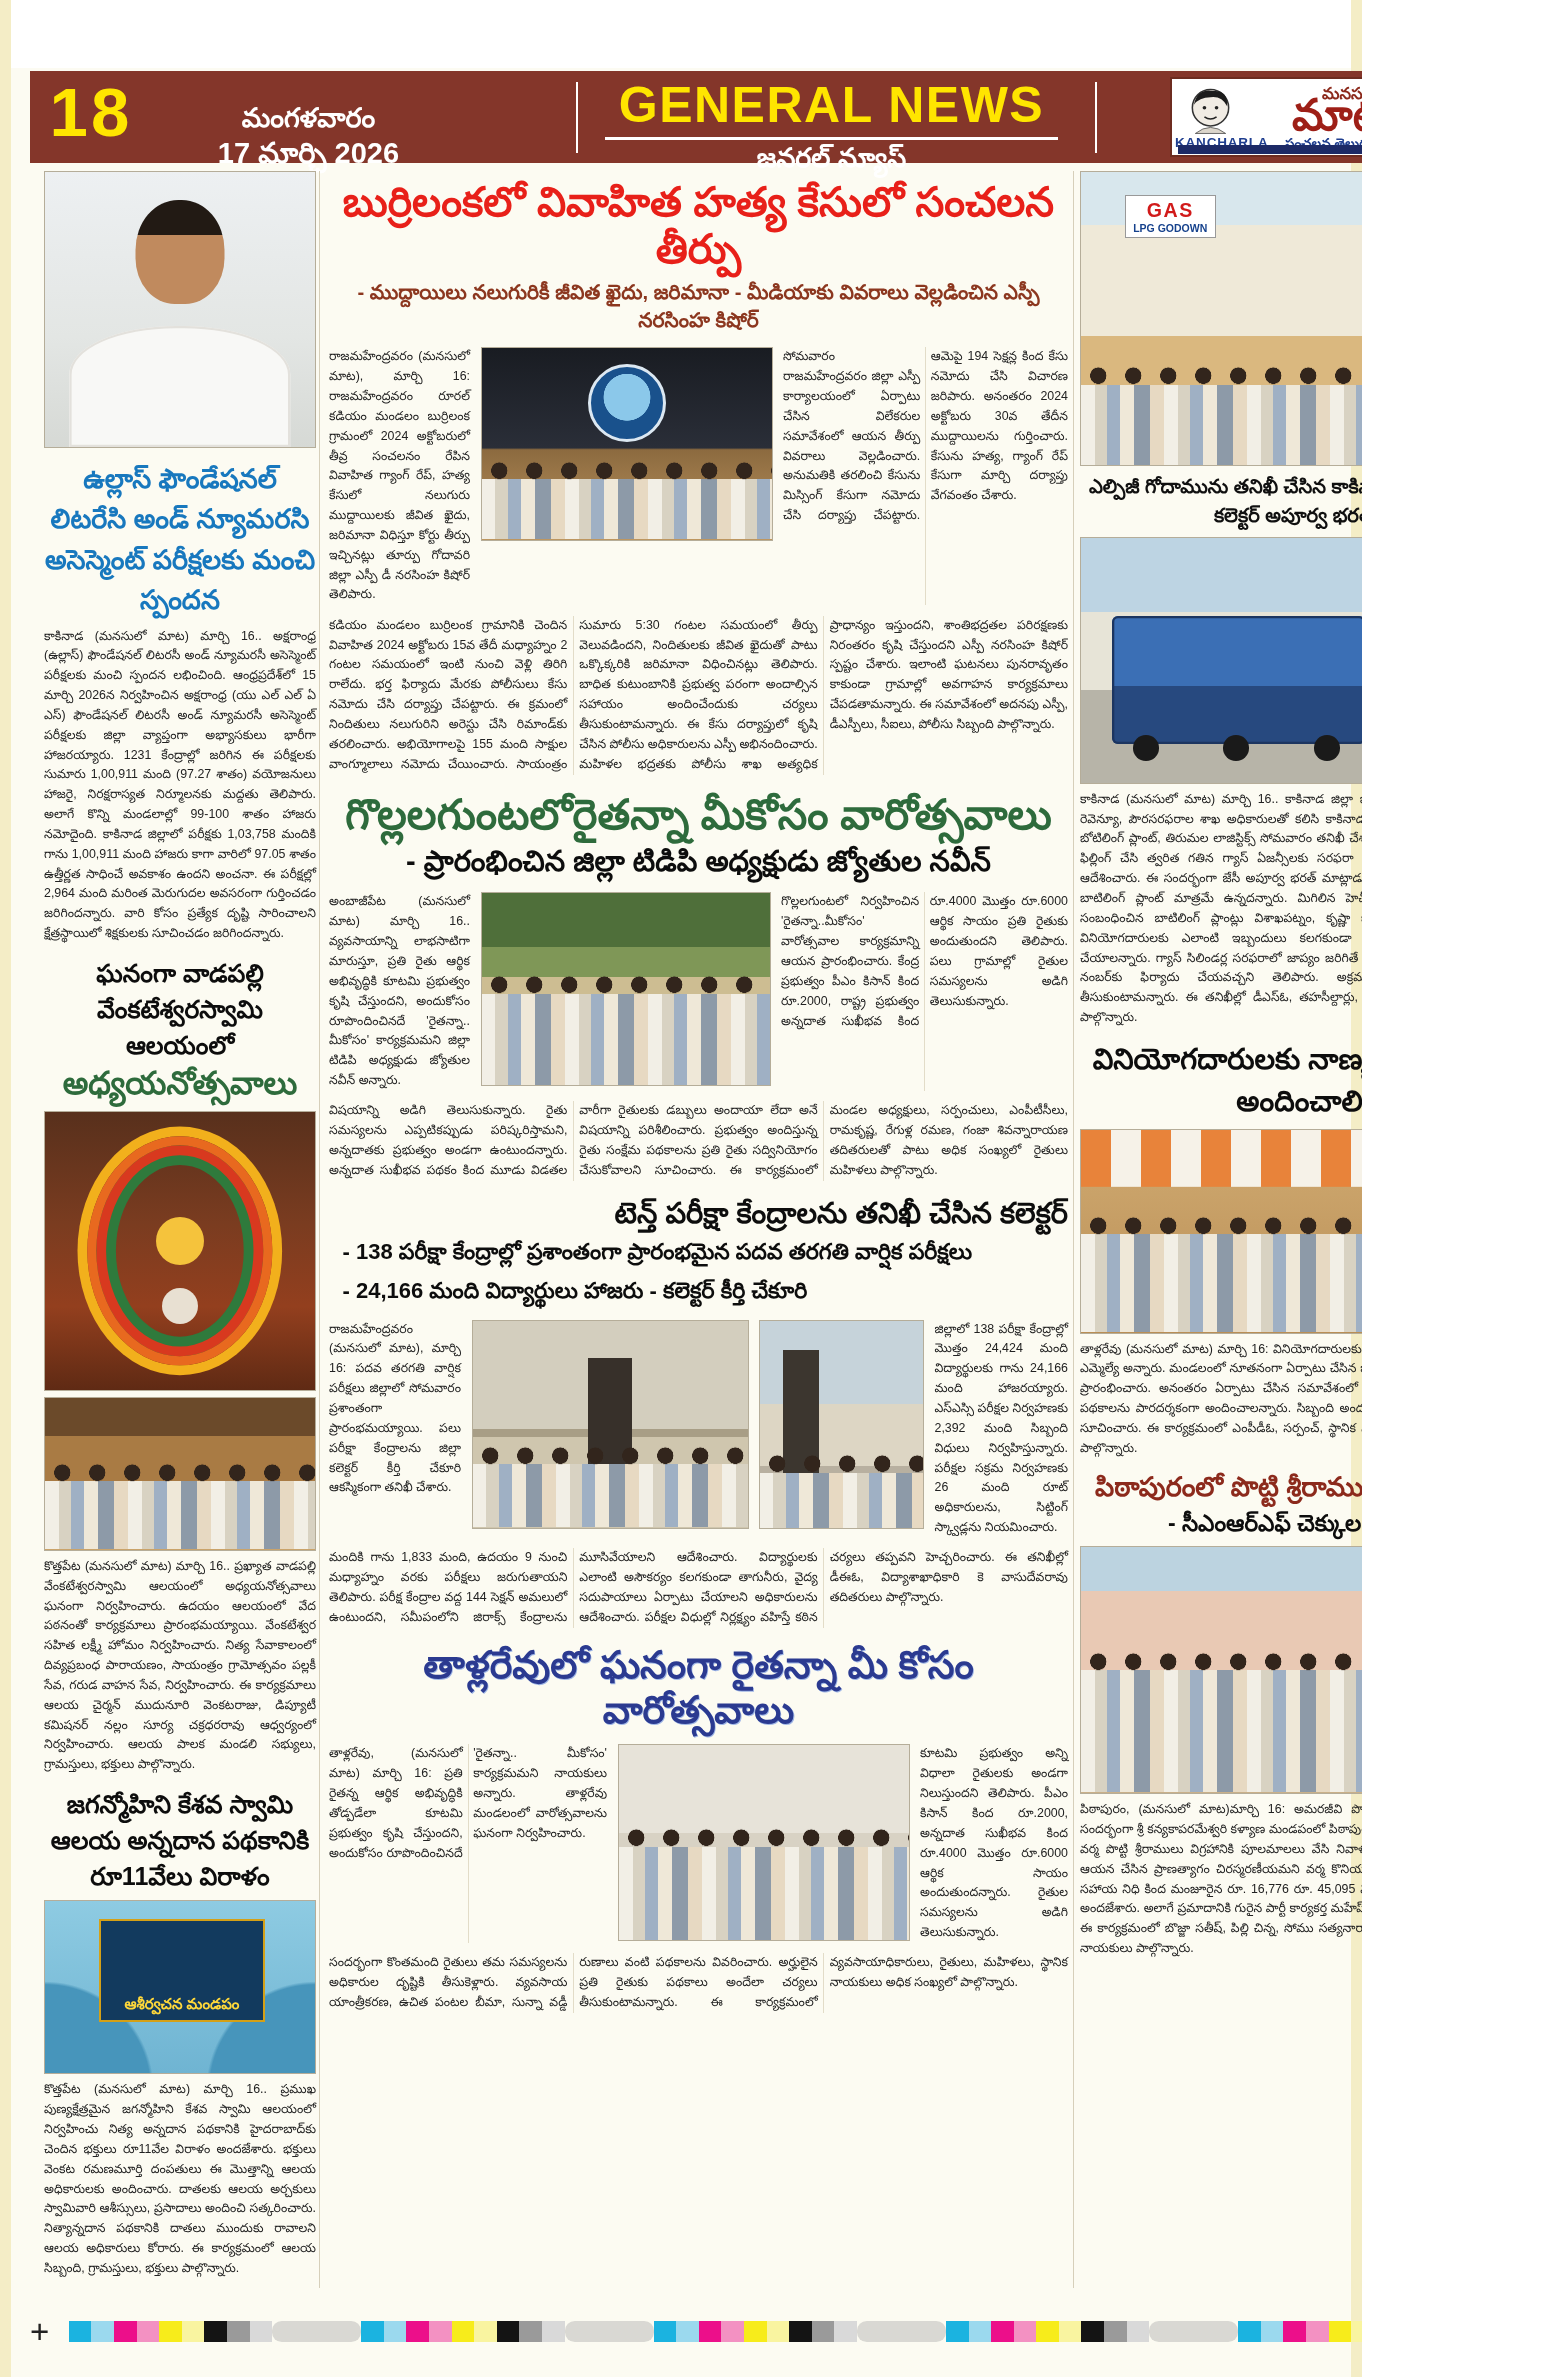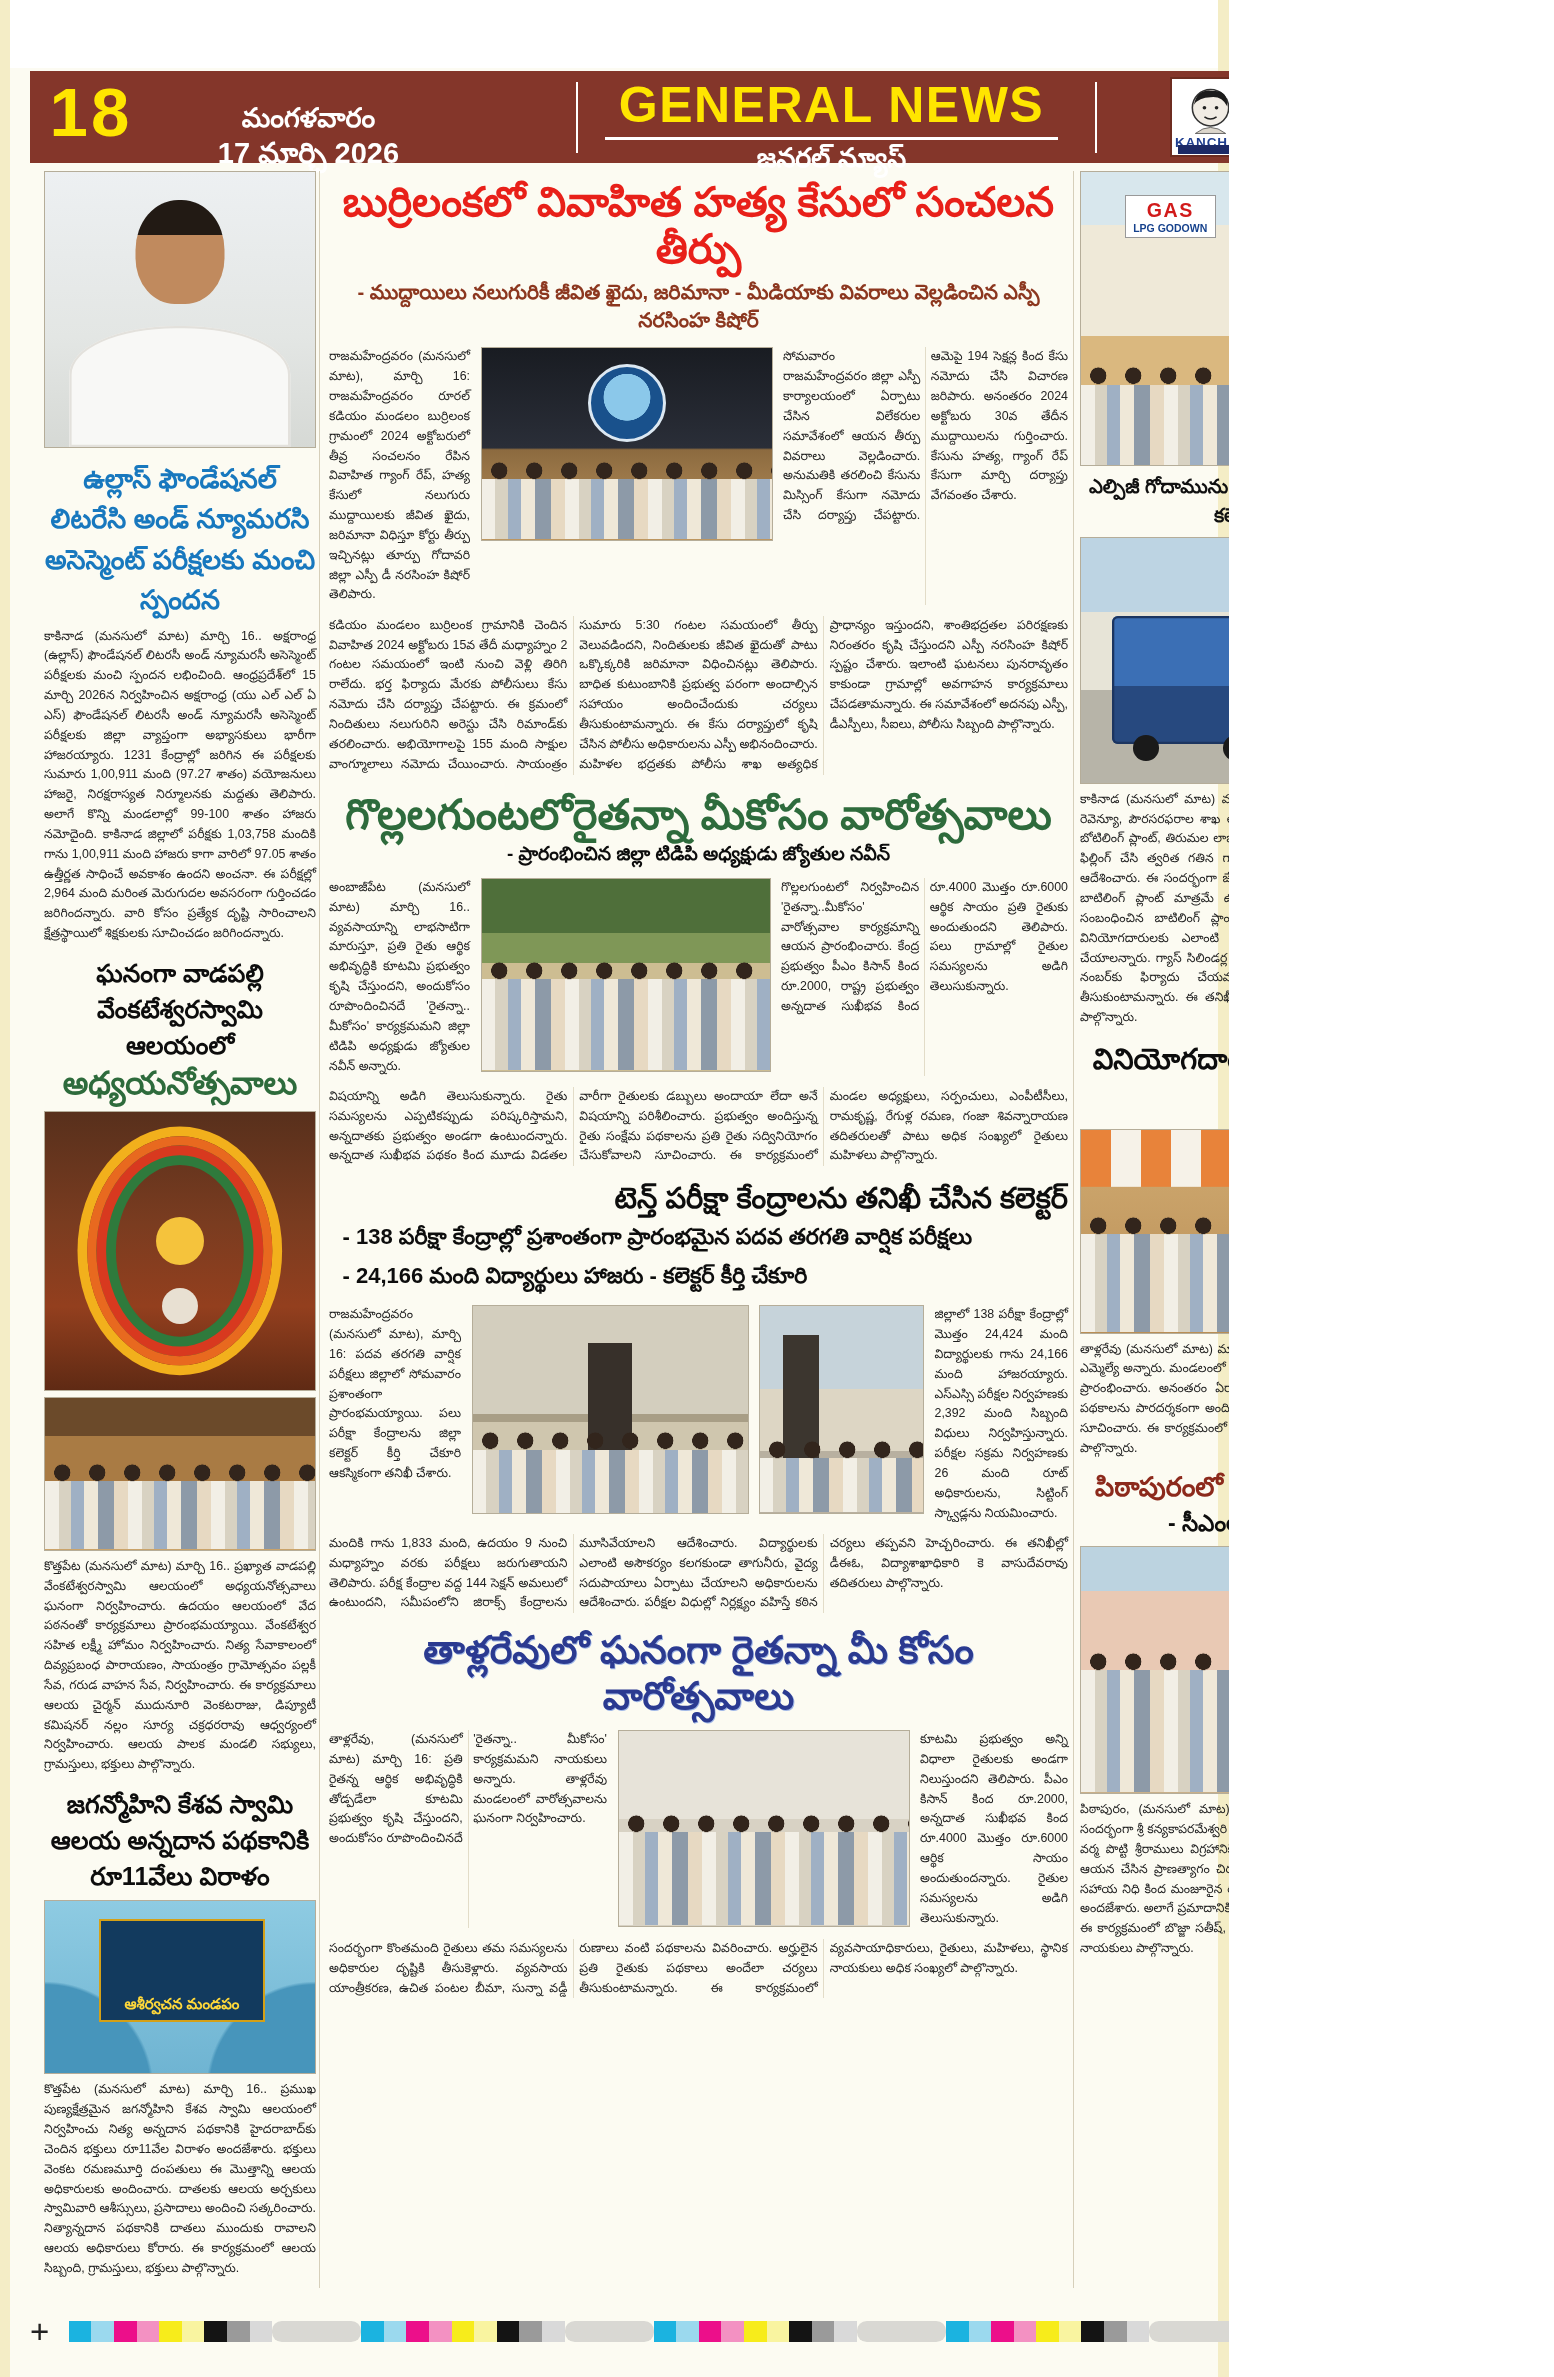--- a/index.html
+++ b/index.html
@@ -1,18 +1,18 @@
 <!DOCTYPE html>
 <html style="font-size:12px"><head>
 <meta charset="utf-8">
 <style>
   html,body{margin:0;padding:0;}
   body{font-family:"Liberation Sans", sans-serif; background:#ffffff;}
   .page{
-    position:relative; width:1229px; height:2377px; overflow:hidden;
+    position:relative; width:1362px; height:2377px; overflow:hidden;
     background:
       linear-gradient(90deg,#f4edc6 0 10.5px, rgba(0,0,0,0) 10.5px calc(100% - 10.5px), #f4edc6 calc(100% - 10.5px)),
       linear-gradient(180deg,#ffffff 0 68px, #fcfbf2 68px 100%);
   }
   
   .hdr{position:absolute; left:30px; top:71px; width:1495px; height:92px; background:#84362a;}
   .hdr .pgnum{position:absolute; left:19.6px; top:1.5px; font-size:69px; font-weight:800; color:#ffe500; letter-spacing:3px;}
   .hdr .daydate{position:absolute; left:158px; top:10.5px; width:241px; text-align:center; color:#ffffff; font-weight:700;margin-top:20px;}
   .hdr .daydate .d1{font-size:27px; line-height:1.25;}
   .hdr .daydate .d2{font-size:29px; line-height:1.25;}
@@ -176,21 +176,21 @@
       <div class="bt" style="flex:0 0 141px;">రాజమహేంద్రవరం (మనసులో మాట), మార్చి 16: రాజమహేంద్రవరం రూరల్ కడియం మండలం బుర్రిలంక గ్రామంలో 2024 అక్టోబరులో తీవ్ర సంచలనం రేపిన వివాహిత గ్యాంగ్ రేప్, హత్య కేసులో నలుగురు ముద్దాయిలకు జీవిత ఖైదు, జరిమానా విధిస్తూ కోర్టు తీర్పు ఇచ్చినట్లు తూర్పు గోదావరి జిల్లా ఎస్పీ డీ నరసింహ కిషోర్ తెలిపారు.</div>
       <div class="photo ph-press" style="flex:0 0 292px; height:194px;">
           <div class="ppl" style="height:42%;"></div>
         </div>
       <div class="bt cols2" style="flex:1;">సోమవారం రాజమహేంద్రవరం జిల్లా ఎస్పీ కార్యాలయంలో ఏర్పాటు చేసిన విలేకరుల సమావేశంలో ఆయన తీర్పు వివరాలు వెల్లడించారు. అనుమతికి తరలించి కేసును మిస్సింగ్ కేసుగా నమోదు చేసి దర్యాప్తు చేపట్టారు. ఆమెపై 194 సెక్షన్ల కింద కేసు నమోదు చేసి విచారణ జరిపారు. అనంతరం 2024 అక్టోబరు 30వ తేదీన ముద్దాయిలను గుర్తించారు. కేసును హత్య, గ్యాంగ్ రేప్ కేసుగా మార్చి దర్యాప్తు వేగవంతం చేశారు.</div>
     </div>
     <div class="bt cols3">కడియం మండలం బుర్రిలంక గ్రామానికి చెందిన వివాహిత 2024 అక్టోబరు 15వ తేదీ మధ్యాహ్నం 2 గంటల సమయంలో ఇంటి నుంచి వెళ్లి తిరిగి రాలేదు. భర్త ఫిర్యాదు మేరకు పోలీసులు కేసు నమోదు చేసి దర్యాప్తు చేపట్టారు. ఈ క్రమంలో నిందితులు నలుగురిని అరెస్టు చేసి రిమాండ్‌కు తరలించారు. అభియోగాలపై 155 మంది సాక్షుల వాంగ్మూలాలు నమోదు చేయించారు. సాయంత్రం సుమారు 5:30 గంటల సమయంలో తీర్పు వెలువడిందని, నిందితులకు జీవిత ఖైదుతో పాటు ఒక్కొక్కరికి జరిమానా విధించినట్లు తెలిపారు. బాధిత కుటుంబానికి ప్రభుత్వ పరంగా అందాల్సిన సహాయం అందించేందుకు చర్యలు తీసుకుంటామన్నారు. ఈ కేసు దర్యాప్తులో కృషి చేసిన పోలీసు అధికారులను ఎస్పీ అభినందించారు. మహిళల భద్రతకు పోలీసు శాఖ అత్యధిక ప్రాధాన్యం ఇస్తుందని, శాంతిభద్రతల పరిరక్షణకు నిరంతరం కృషి చేస్తుందని ఎస్పీ నరసింహ కిషోర్ స్పష్టం చేశారు. ఇలాంటి ఘటనలు పునరావృతం కాకుండా గ్రామాల్లో అవగాహన కార్యక్రమాలు చేపడతామన్నారు. ఈ సమావేశంలో అదనపు ఎస్పీ, డీఎస్పీలు, సీఐలు, పోలీసు సిబ్బంది పాల్గొన్నారు.</div>
 
     <div class="gap20"></div>
     <div class="hl-green">గొల్లలగుంటలోరైతన్నా మీకోసం వారోత్సవాలు</div>
-    <div class="hl-black-md" style="font-size:19px;">- ప్రారంభించిన జిల్లా టిడిపి అధ్యక్షుడు జ్యోతుల నవీన్</div>
+    <div class="hl-black-md" style="font-size:29px;">- ప్రారంభించిన జిల్లా టిడిపి అధ్యక్షుడు జ్యోతుల నవీన్</div>
     <div class="row">
       <div class="bt" style="flex:0 0 141px;">అంబాజీపేట (మనసులో మాట) మార్చి 16.. వ్యవసాయాన్ని లాభసాటిగా మారుస్తూ, ప్రతి రైతు ఆర్థిక అభివృద్ధికి కూటమి ప్రభుత్వం కృషి చేస్తుందని, అందుకోసం రూపొందించినదే 'రైతన్నా.. మీకోసం' కార్యక్రమమని జిల్లా టిడిపి అధ్యక్షుడు జ్యోతుల నవీన్ అన్నారు.</div>
       <div class="photo ph-farmers" style="flex:0 0 290px; height:194px;">
           <div class="ppl"></div>
         </div>
       <div class="bt cols2" style="flex:1;">గొల్లలగుంటలో నిర్వహించిన 'రైతన్నా..మీకోసం' వారోత్సవాల కార్యక్రమాన్ని ఆయన ప్రారంభించారు. కేంద్ర ప్రభుత్వం పీఎం కిసాన్ కింద రూ.2000, రాష్ట్ర ప్రభుత్వం అన్నదాత సుఖీభవ కింద రూ.4000 మొత్తం రూ.6000 ఆర్థిక సాయం ప్రతి రైతుకు అందుతుందని తెలిపారు. పలు గ్రామాల్లో రైతుల సమస్యలను అడిగి తెలుసుకున్నారు.</div>
     </div>
     <div class="bt cols3">విషయాన్ని అడిగి తెలుసుకున్నారు. రైతు సమస్యలను ఎప్పటికప్పుడు పరిష్కరిస్తామని, అన్నదాతకు ప్రభుత్వం అండగా ఉంటుందన్నారు. అన్నదాత సుఖీభవ పథకం కింద మూడు విడతల వారీగా రైతులకు డబ్బులు అందాయా లేదా అనే విషయాన్ని పరిశీలించారు. ప్రభుత్వం అందిస్తున్న రైతు సంక్షేమ పథకాలను ప్రతి రైతు సద్వినియోగం చేసుకోవాలని సూచించారు. ఈ కార్యక్రమంలో మండల అధ్యక్షులు, సర్పంచులు, ఎంపీటీసీలు, రామకృష్ణ, రేగుళ్ల రమణ, గంజా శివన్నారాయణ తదితరులతో పాటు అధిక సంఖ్యలో రైతులు మహిళలు పాల్గొన్నారు.</div>
 
     <div class="gap20"></div>

